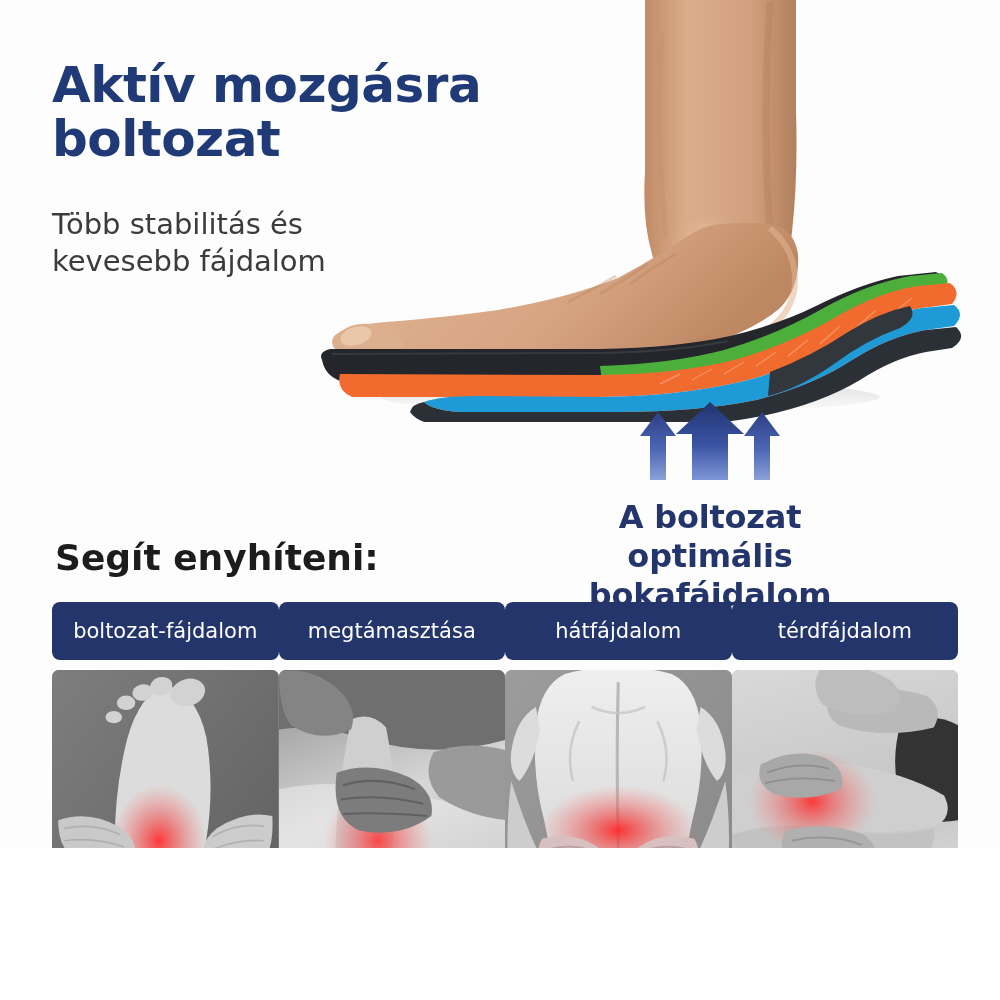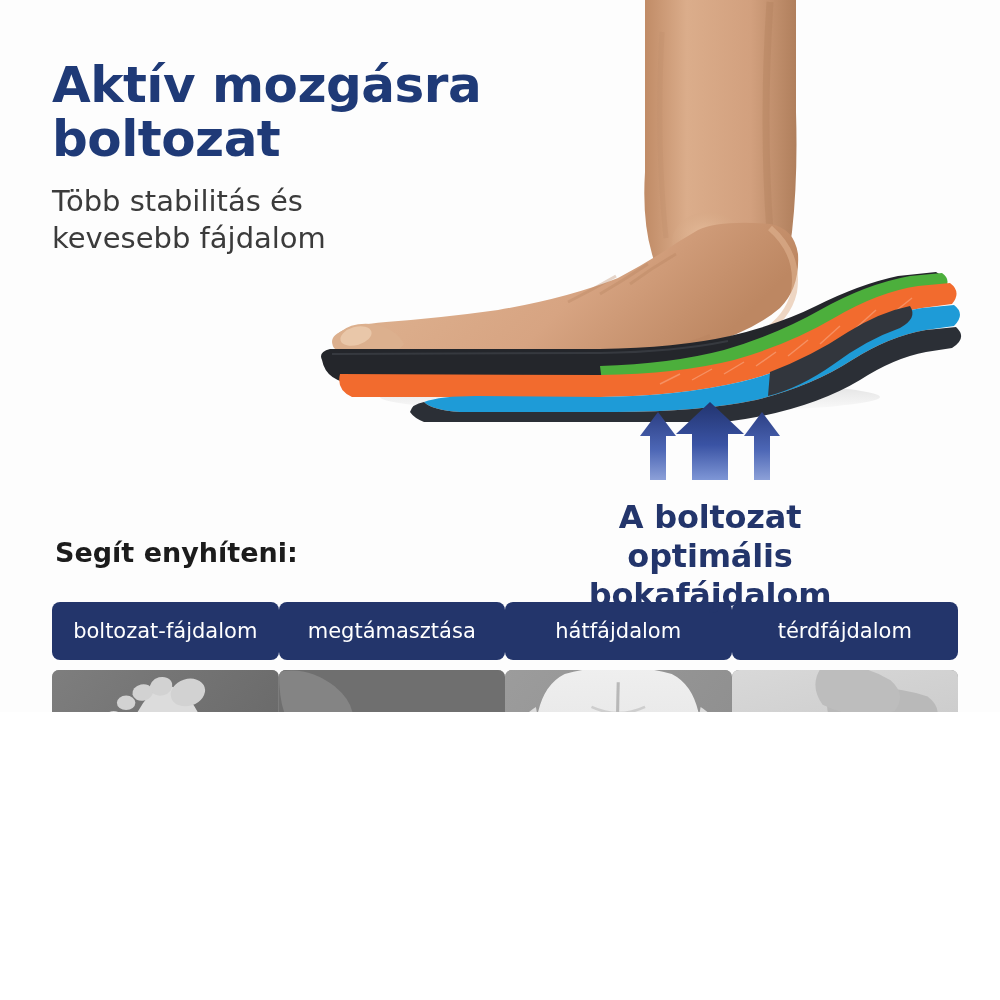--- a/index.html
+++ b/index.html
@@ -11,21 +11,21 @@
     width: 1000px;
     height: 1000px;
     background: #ffffff;
     font-family: "Liberation Sans", "DejaVu Sans", sans-serif;
     overflow: hidden;
     position: relative;
   }
   .page {
     position: relative;
     width: 1000px;
-    height: 712px;
+    height: 848px;
     background: #fdfdfd;
     overflow: hidden;
   }
 
   
   .headline {
     position: absolute;
     left: 52px;
     top: 58px;
     width: 470px;
@@ -34,21 +34,21 @@
   .headline h1 {
     margin: 0;
     font-size: 50px;
     line-height: 1.08;
     font-weight: 700;
     color: #1f3a77;
     letter-spacing: -0.5px;
     font-family: "DejaVu Sans", "Liberation Sans", sans-serif;
   }
   .subhead {
-    margin: 17px 0 0 0;
+    margin: 40px 0 0 0;
     font-size: 29px;
     line-height: 1.28;
     font-weight: 400;
     color: #3b3b3b;
     width: 300px;
     font-family: "DejaVu Sans", "Liberation Sans", sans-serif;
   }
 
   
   .hero {
@@ -85,21 +85,21 @@
     font-family: "DejaVu Sans", "Liberation Sans", sans-serif;
     letter-spacing: -0.2px;
   }
 
   
   .section-label {
     position: absolute;
     left: 55px;
     top: 537px;
     margin: 0;
-    font-size: 27px;
+    font-size: 36px;
     font-weight: 700;
     color: #1c1c1c;
     z-index: 40;
     font-family: "DejaVu Sans", "Liberation Sans", sans-serif;
   }
 
   
   .pain-grid {
     position: absolute;
     left: 52px;

